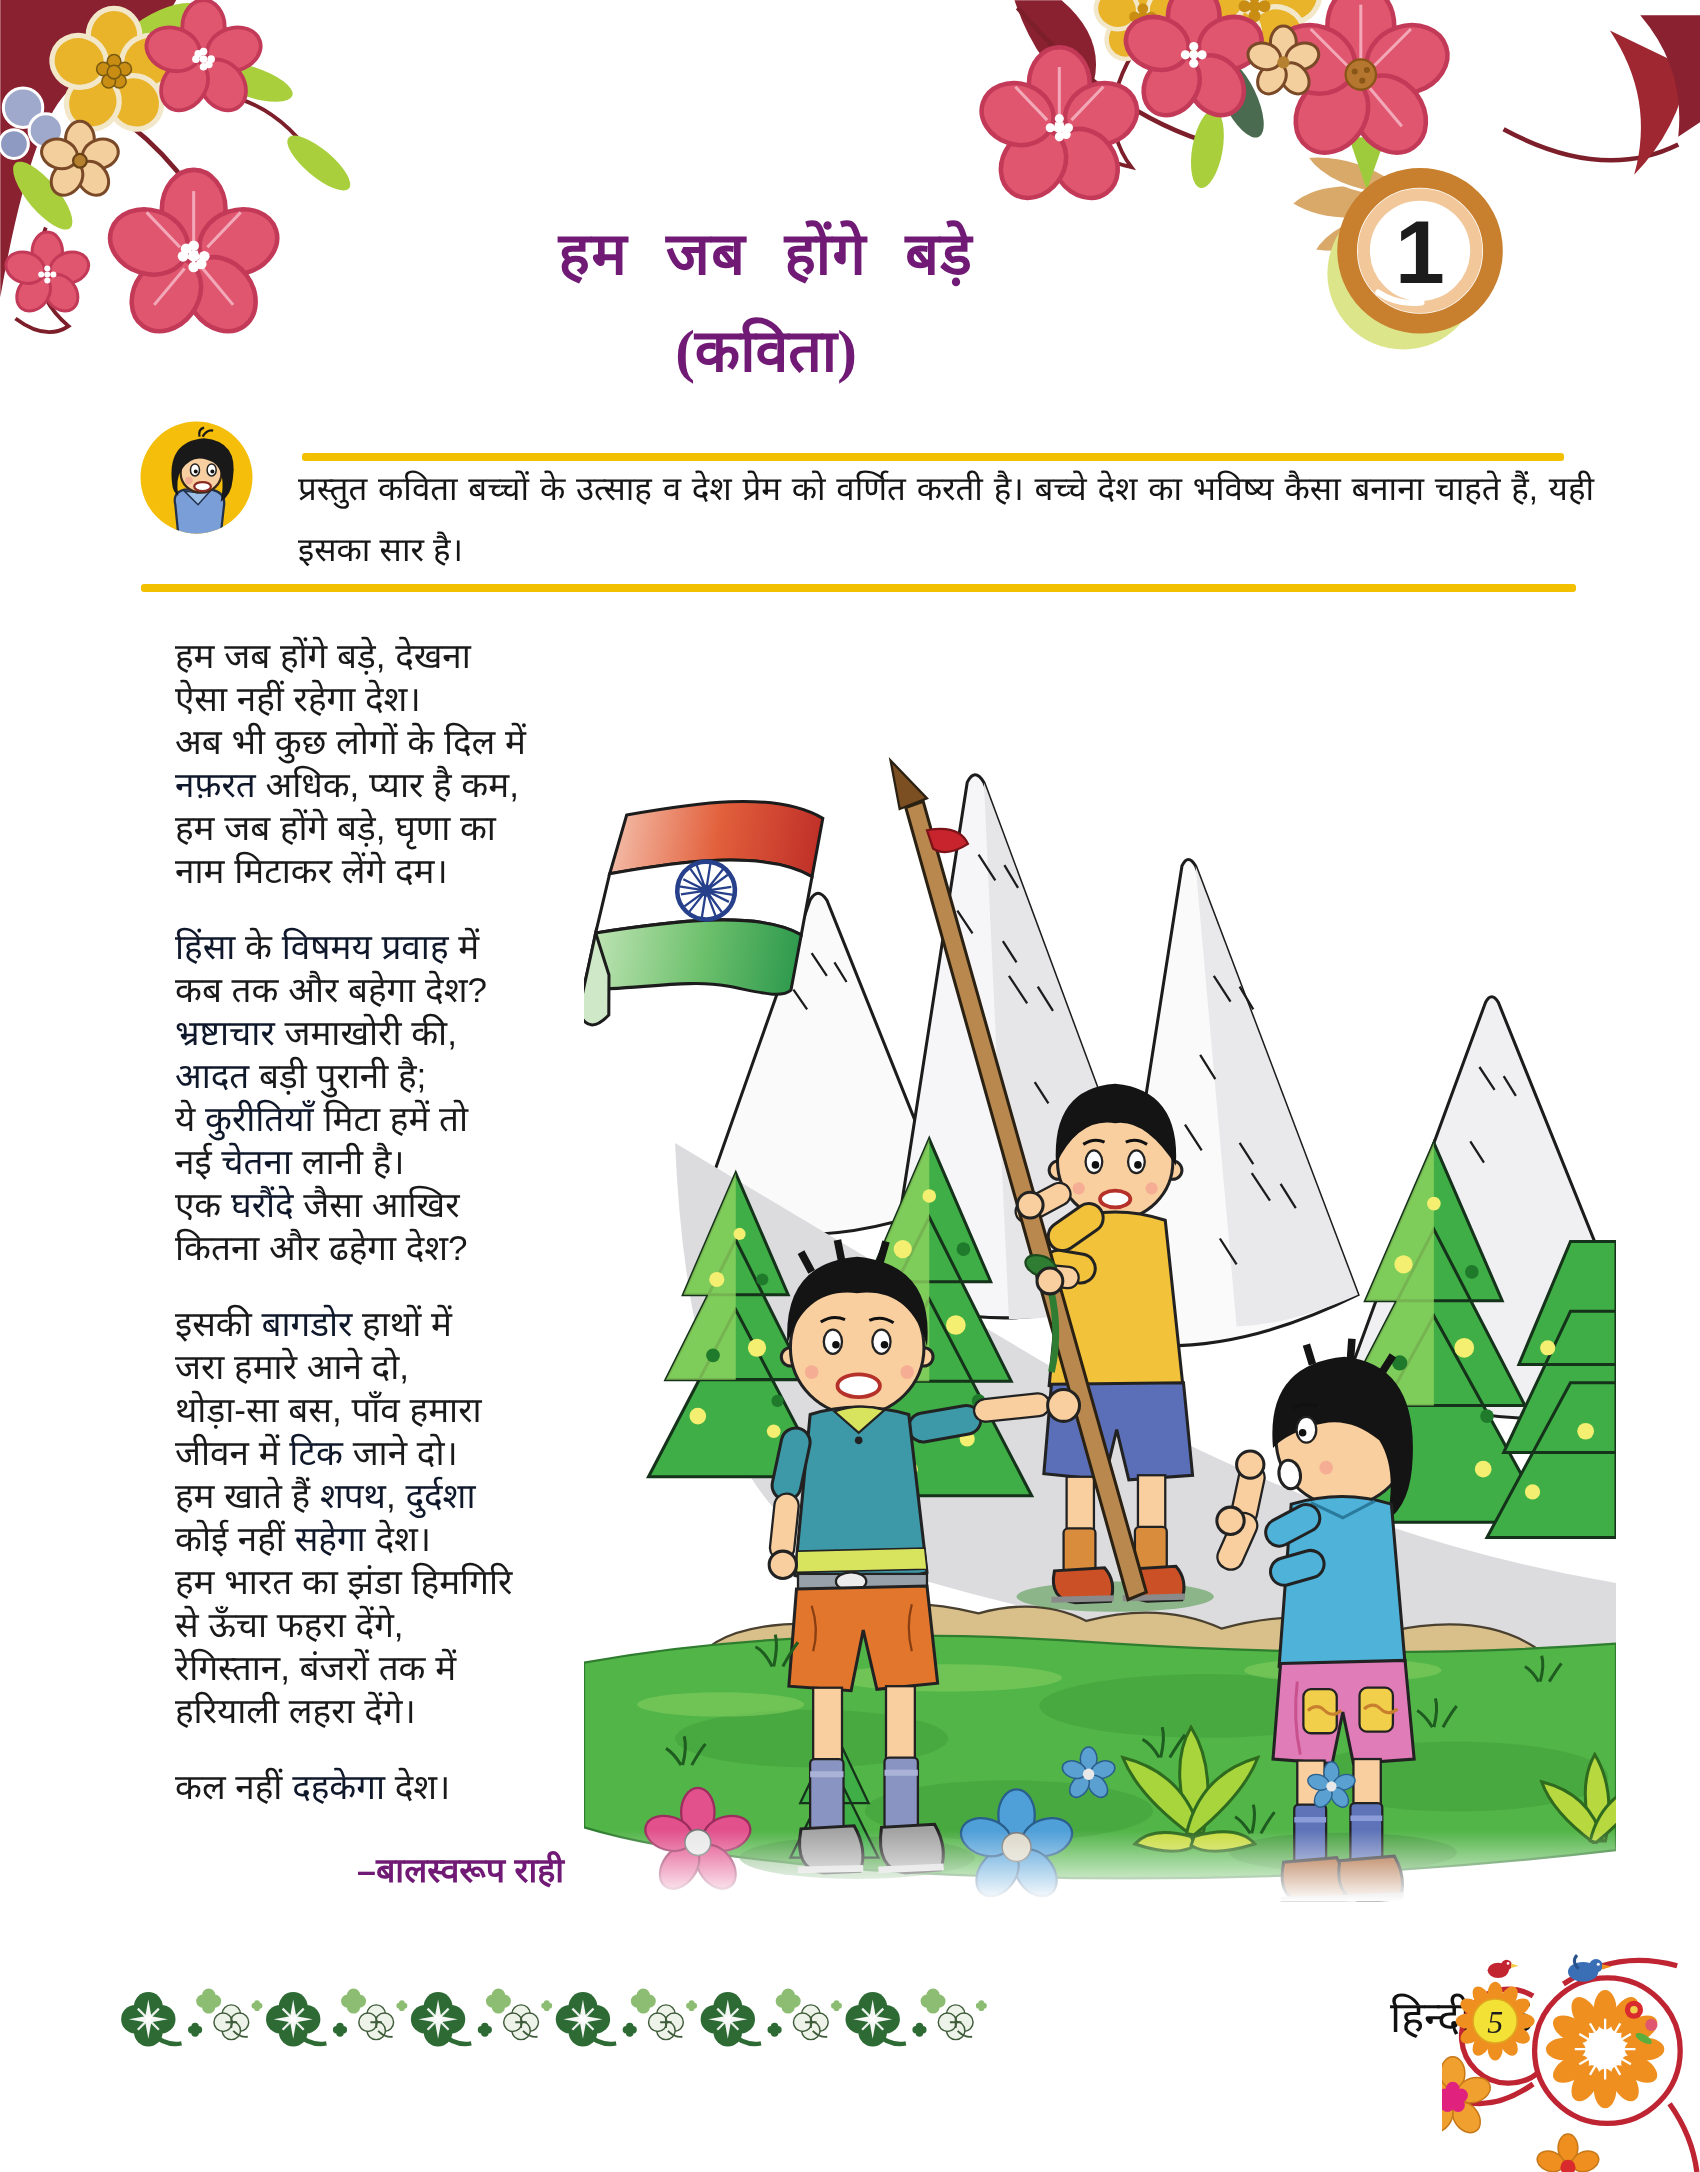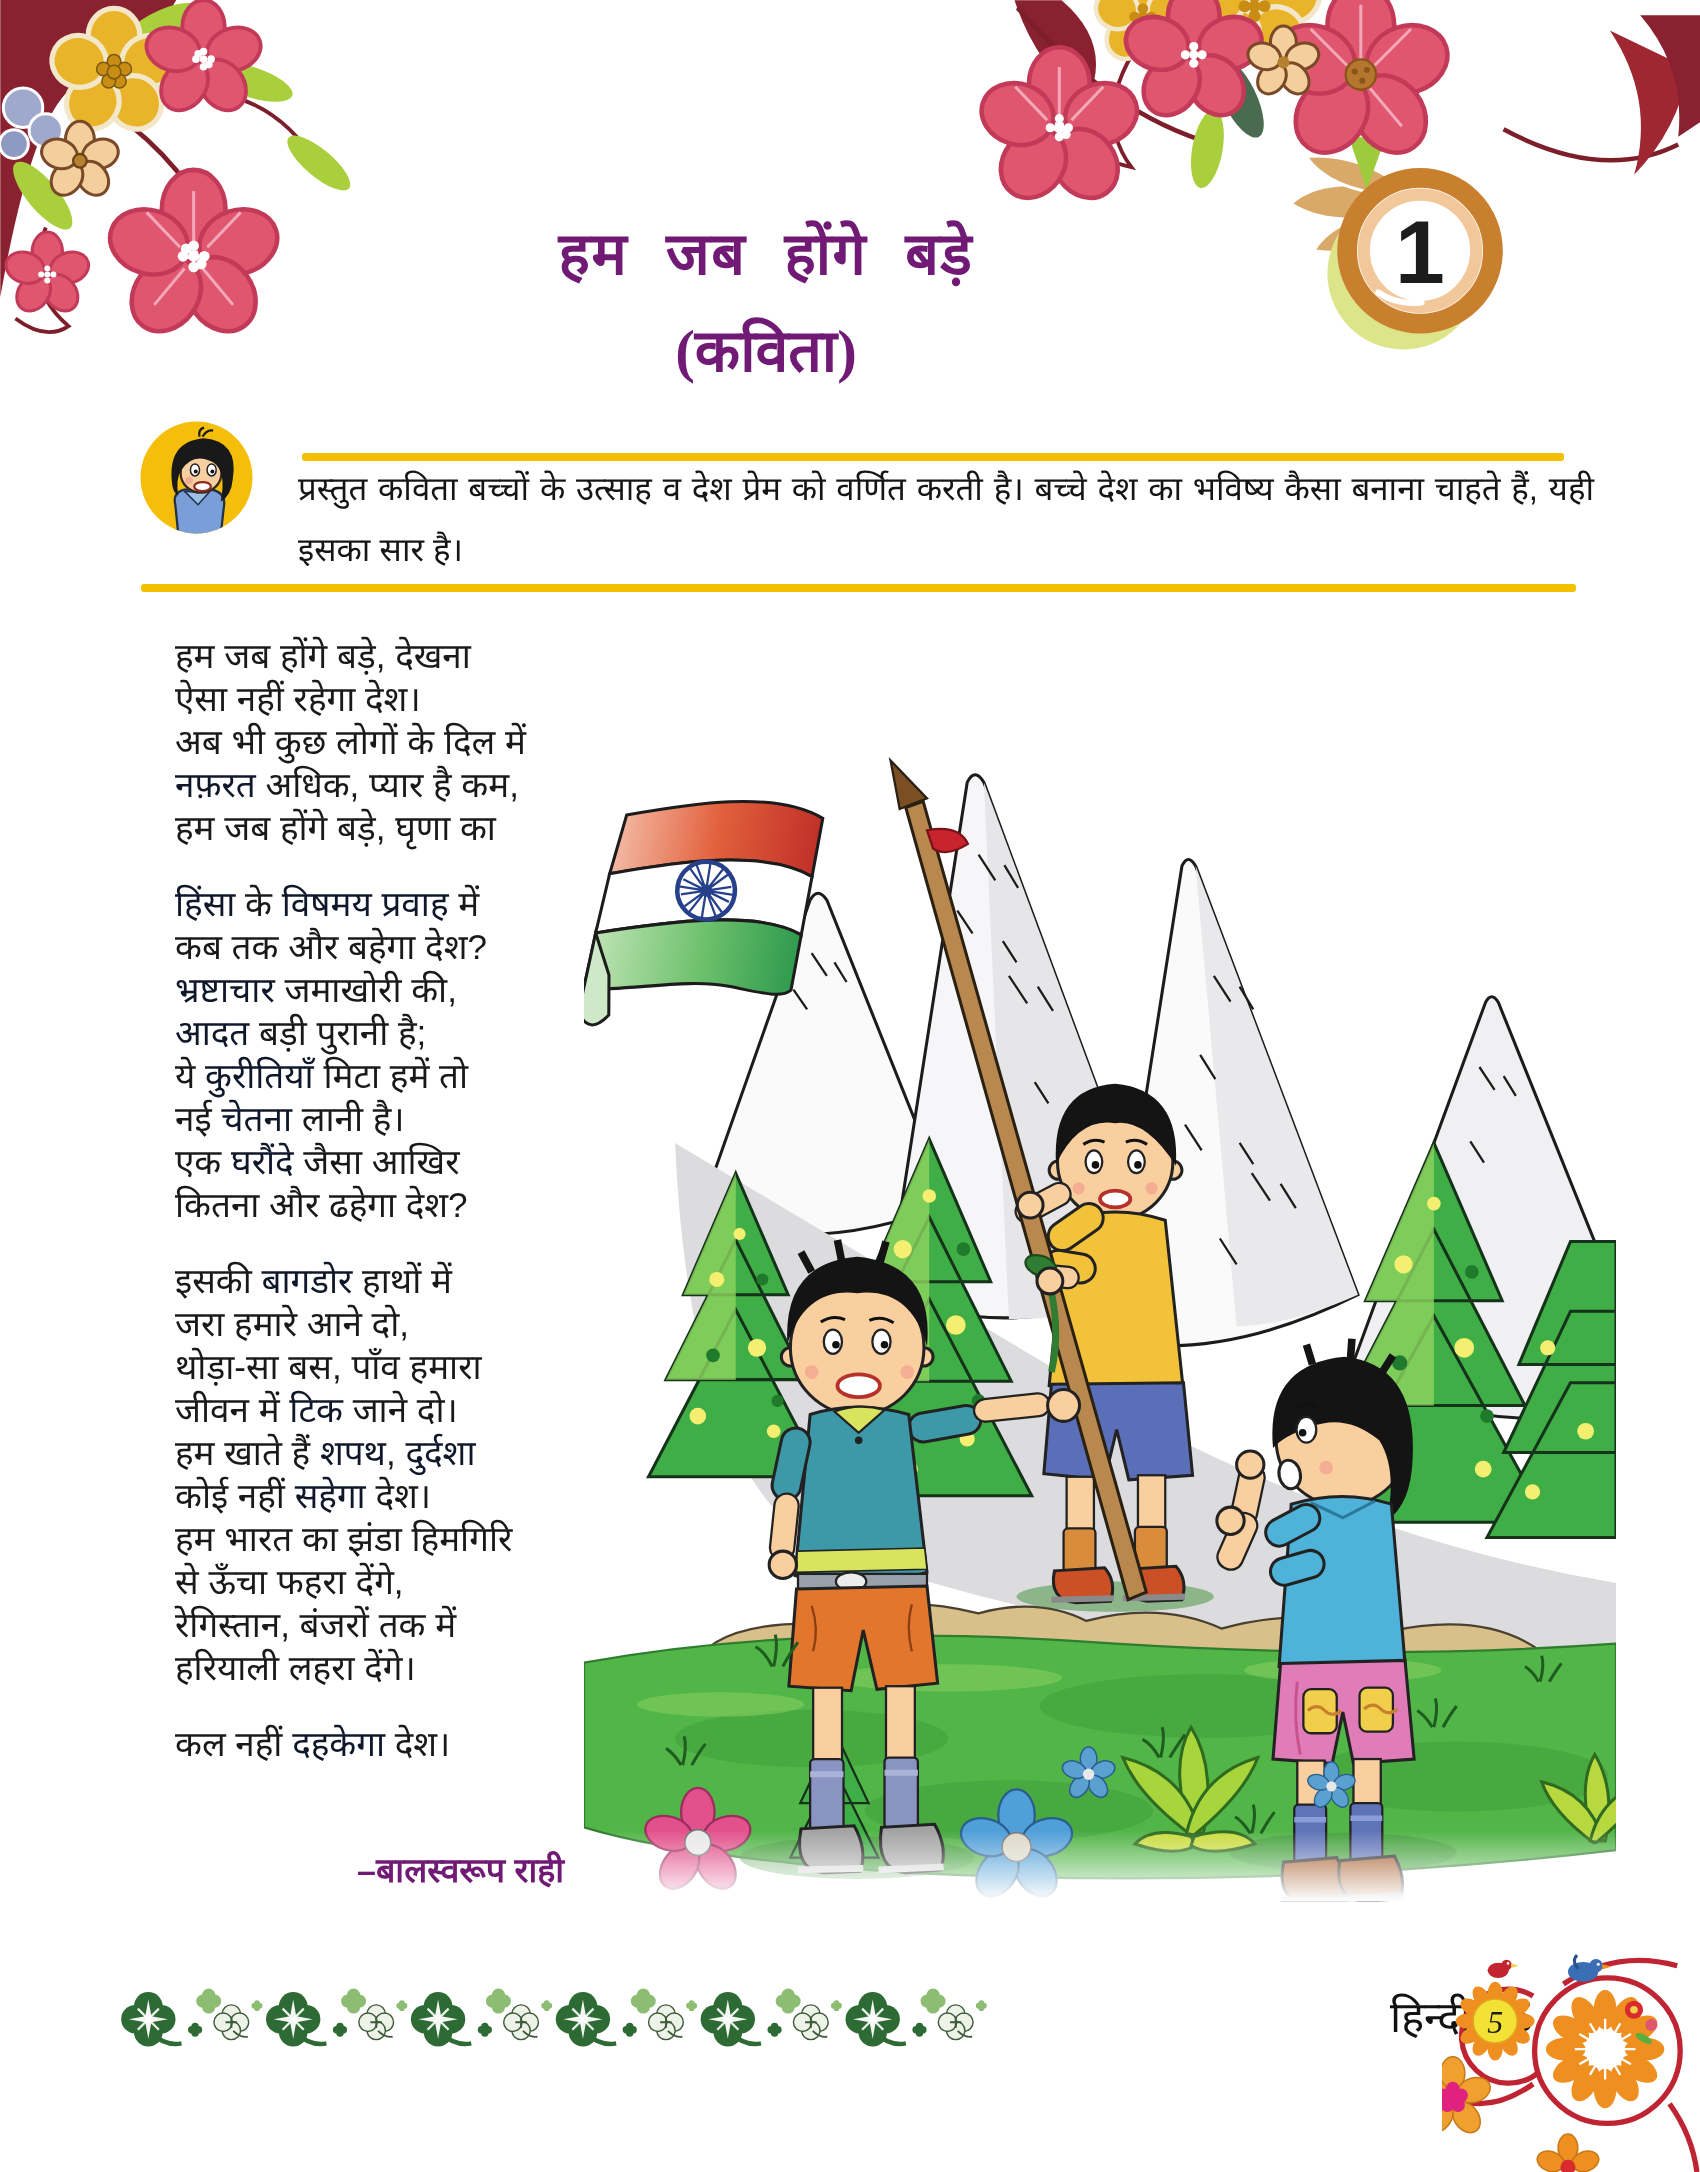--- a/index.html
+++ b/index.html
@@ -295,20 +295,21 @@
 <div class="abs intro-text">प्रस्तुत कविता बच्चों के उत्साह व देश प्रेम को वर्णित करती है। बच्चे देश का भविष्य कैसा बनाना चाहते हैं, यही इसका सार है।</div>
 <div class="abs rule" style="left:141px;top:584px;width:1435px"></div>
 
 <div class="abs poem">
     <div class="stanza">
       <div class="pline"><span>हम जब होंगे बड़े, देखना</span></div>
       <div class="pline"><span>ऐसा नहीं रहेगा देश।</span></div>
       <div class="pline"><span>अब भी कुछ लोगों के दिल में</span></div>
       <div class="pline"><span class="hl">नफ़रत</span><span> अधिक, प्यार है कम,</span></div>
       <div class="pline"><span>हम जब होंगे बड़े, घृणा का</span></div>
+      <div class="pline"><span>नाम मिटाकर लेंगे दम।</span></div>
     </div>
     <div class="stanza">
       <div class="pline"><span class="hl">हिंसा</span><span> के </span><span class="hl">विषमय प्रवाह</span><span> में</span></div>
       <div class="pline"><span>कब तक और बहेगा देश?</span></div>
       <div class="pline"><span class="hl">भ्रष्टाचार</span><span> जमाखोरी की,</span></div>
       <div class="pline"><span class="hl">आदत</span><span> बड़ी पुरानी है;</span></div>
       <div class="pline"><span>ये </span><span class="hl">कुरीतियाँ</span><span> मिटा हमें तो</span></div>
       <div class="pline"><span>नई </span><span class="hl">चेतना</span><span> लानी है।</span></div>
       <div class="pline"><span>एक </span><span class="hl">घरौंदे</span><span> जैसा आखिर</span></div>
       <div class="pline"><span>कितना और ढहेगा देश?</span></div>

